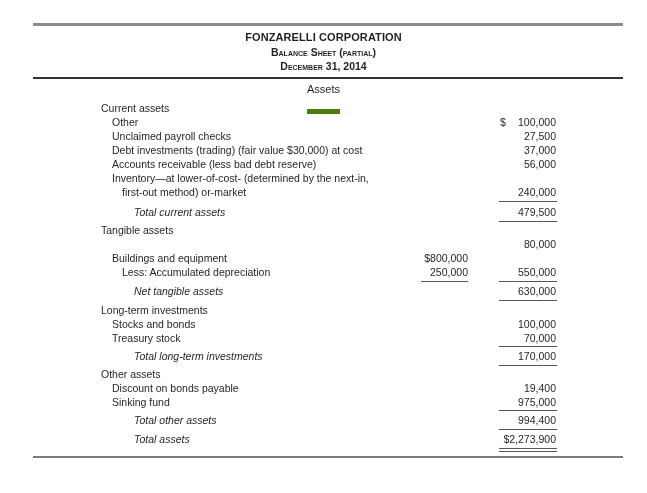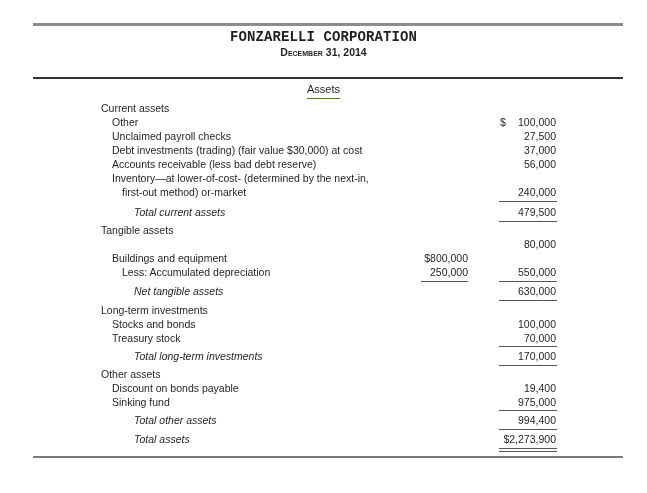--- a/index.html
+++ b/index.html
@@ -41,41 +41,40 @@
   }
   .header {
     position: absolute;
     left: 0;
     width: 647px;
     top: 30px;
     text-align: center;
     font-weight: bold;
   }
   .header .company {
-    font-size: 14px;
+    font-size: 11px;
     line-height: 15px;
     letter-spacing: 0.1px;
-    font-family: Liberation Mono, monospace;
   }
   .header .sc {
     font-size: 10.5px;
     line-height: 14px;
     font-variant: small-caps;
   }
   .section-title {
     position: absolute;
     left: 0;
     width: 647px;
     top: 83px;
     text-align: center;
     font-size: 11px;
   }
   .section-title span {
-    border-bottom: 1px solid #4d7c0f;
-    padding-bottom: 3px;
+    border-bottom: 5px solid #4d7c0f;
+    padding-bottom: 14px;
   }
 
   .row {
     position: absolute;
     left: 0;
     width: 647px;
     height: 14px;
     font-size: 10.5px;
     line-height: 14px;
   }
@@ -114,20 +113,21 @@
   .uline.right { left: 499px; width: 58px; }
   .uline.mid { left: 421px; width: 47px; }
 </style>
 </head>
 <body>
 
 <div class="rule-top"></div>
 
 <div class="header">
   <div class="company">FONZARELLI CORPORATION</div>
+  <div class="sc">Balance Sheet (partial)</div>
   <div class="sc">December 31, 2014</div>
 </div>
 
 <div class="rule-head"></div>
 
 <div class="section-title">
   <span>Assets</span>
 </div>
 
 <div class="row" style="top:101px">

